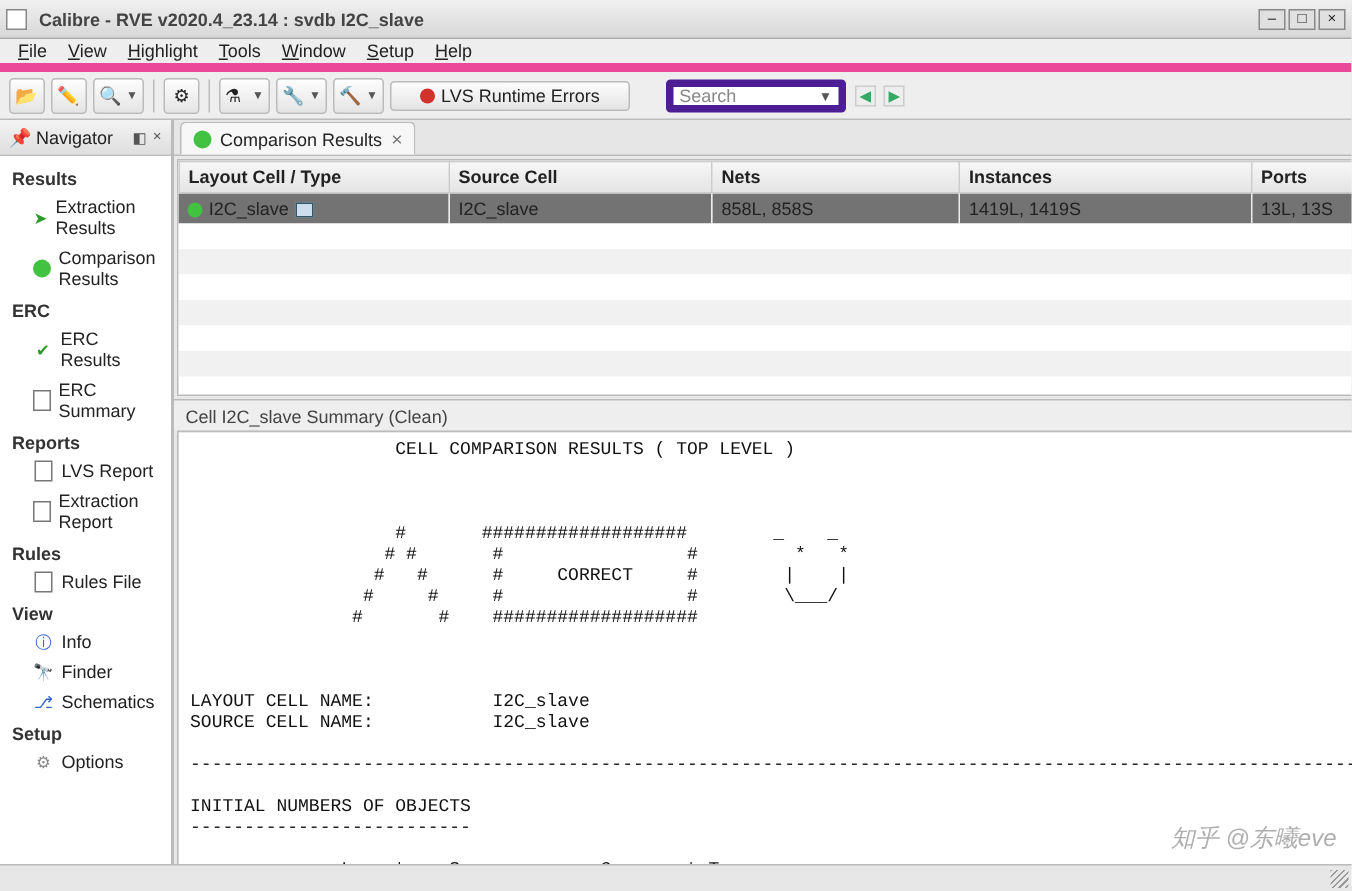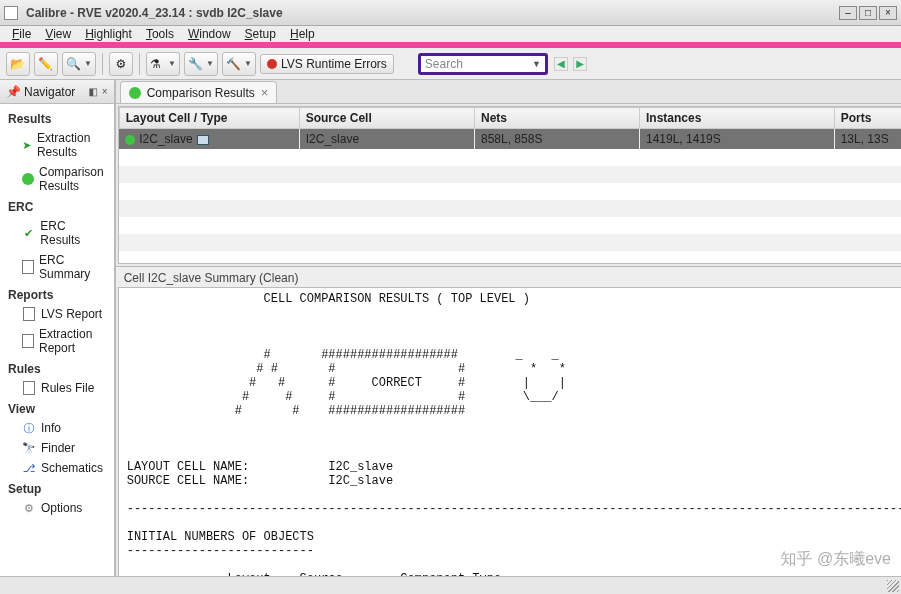--- a/index.html
+++ b/index.html
@@ -9,23 +9,23 @@
 .titlebar .title { flex: 1; font-weight: bold; font-size: 12px; color: #444; }
 .titlebar .wincontrols { display: flex; gap: 2px; }
 .titlebar .wincontrols span { width: 18px; height: 14px; background: #e0e0e0; border: 1px solid #888; font-size: 10px; display: flex; align-items: center; justify-content: center; cursor: pointer; }
 .menubar { height: 22px; background: #eee; border-bottom: 6px solid #ec4899; display: flex; align-items: center; padding: 0 6px; gap: 2px; }
 .menubar span { padding: 2px 6px; cursor: pointer; }
 .menubar span u { text-decoration: underline; }
 .toolbar { height: 32px; background: #eee; border-bottom: 1px solid #bbb; display: flex; align-items: center; padding: 0 6px; gap: 4px; }
 .tbtn { width: 24px; height: 24px; border: 1px solid #bbb; border-radius: 3px; background: linear-gradient(#fdfdfd,#e4e4e4); display: flex; align-items: center; justify-content: center; cursor: pointer; font-size: 12px; }
 .tbtn.dd { width: 34px; justify-content: space-between; padding: 0 3px; }
 .tsep { width: 1px; height: 22px; background: #bbb; margin: 0 2px; }
-.lvs-errors { display: flex; align-items: center; gap: 4px; padding: 2px 6px; border: 1px solid #bbb; border-radius: 3px; background: linear-gradient(#fdfdfd,#e4e4e4); cursor: pointer; }
+.lvs-errors { display: flex; align-items: center; gap: 4px; padding: 2px 19px; border: 1px solid #bbb; border-radius: 3px; background: linear-gradient(#fdfdfd,#e4e4e4); cursor: pointer; }
 .lvs-errors .dot { width: 10px; height: 10px; border-radius: 50%; background: #d0332c; display: inline-block; }
-.searchbox { margin-left: 20px; display: flex; align-items: center; border: 3px solid #4c1d95; border-radius: 3px; background: #fff; height: 22px; width: 130px; padding: 0 4px; color: #888; }
+.searchbox { margin-left: 20px; display: flex; align-items: center; border: 5px solid #4c1d95; border-radius: 3px; background: #fff; height: 22px; width: 120px; padding: 0 4px; color: #888; }
 .searchbox .dd { margin-left: auto; font-size: 9px; }
 .navbtns span { width: 14px; height: 14px; display: inline-flex; align-items: center; justify-content: center; border: 1px solid #ccc; margin-left: 2px; cursor: pointer; font-size: 10px; color: #3a6; }
 .main { display: flex; height: 514px; }
 .sidebar { width: 168px; background: #fff; border-right: 2px solid #bbb; display: flex; flex-direction: column; }
 .sidehdr { height: 24px; background: linear-gradient(#f3f3f3,#dedede); border-bottom: 1px solid #bbb; display: flex; align-items: center; padding: 0 6px; }
 .sidehdr .pin { width: 14px; height: 14px; margin-right: 4px; color: #666; }
 .sidehdr .controls { margin-left: auto; font-size: 10px; color: #555; display: flex; gap: 4px; }
 .navtree { padding: 4px 0; overflow: auto; flex: 1; }
 .navgroup { font-weight: bold; padding: 4px 8px 2px; color: #333; }
 .navitem { padding: 3px 8px 3px 22px; display: flex; align-items: center; gap: 5px; cursor: pointer; }
@@ -47,21 +47,21 @@
 table.grid tr.datarow td { background: #737373; }
 .row-icon { width: 10px; height: 10px; border-radius: 50%; background: #41c341; display: inline-block; margin-right: 4px; vertical-align: middle; }
 .map-icon { display: inline-block; width: 12px; height: 10px; border: 1px solid #356; margin-left: 4px; vertical-align: middle; background: #cde; }
 .stripes { width: 100%; }
 .stripes div { height: 17px; }
 .stripes div:nth-child(odd){ background: #fff; }
 .stripes div:nth-child(even){ background: #f1f1f1; }
 .report-hdr { padding: 4px 8px 2px; color: #444; background: #eee; border-top: 1px solid #bbb; }
 .report { flex: 1; overflow: auto; background: #fff; border: 1px solid #bbb; margin: 0 2px 2px 2px; padding: 4px 8px; }
 pre.mono { font-family: "Courier New", monospace; font-size: 12px; line-height: 14px; white-space: pre; color: #111; }
-.watermark { position: absolute; right: 10px; bottom: 24px; color: rgba(120,120,120,0.6); font-size: 16px; pointer-events: none; }
+.watermark { position: absolute; right: 10px; bottom: 24px; color: rgba(120,120,120,0.6); font-size: 16px; font-style: italic; pointer-events: none; }
 .statusbar { position: absolute; bottom: 0; left: 0; right: 0; height: 18px; background: #e7e7e7; border-top: 1px solid #bbb; }
 .statusbar .grip { position: absolute; right: 2px; bottom: 2px; width: 12px; height: 12px; background: repeating-linear-gradient(135deg,#999 0 1px,transparent 1px 3px); }
 .caret { font-size: 8px; color: #555; }
 </style>
 </head>
 <body>
 
 <div class="titlebar">
   <div class="wm-icon"></div>
   <div class="title">Calibre - RVE v2020.4_23.14 : svdb I2C_slave</div>

